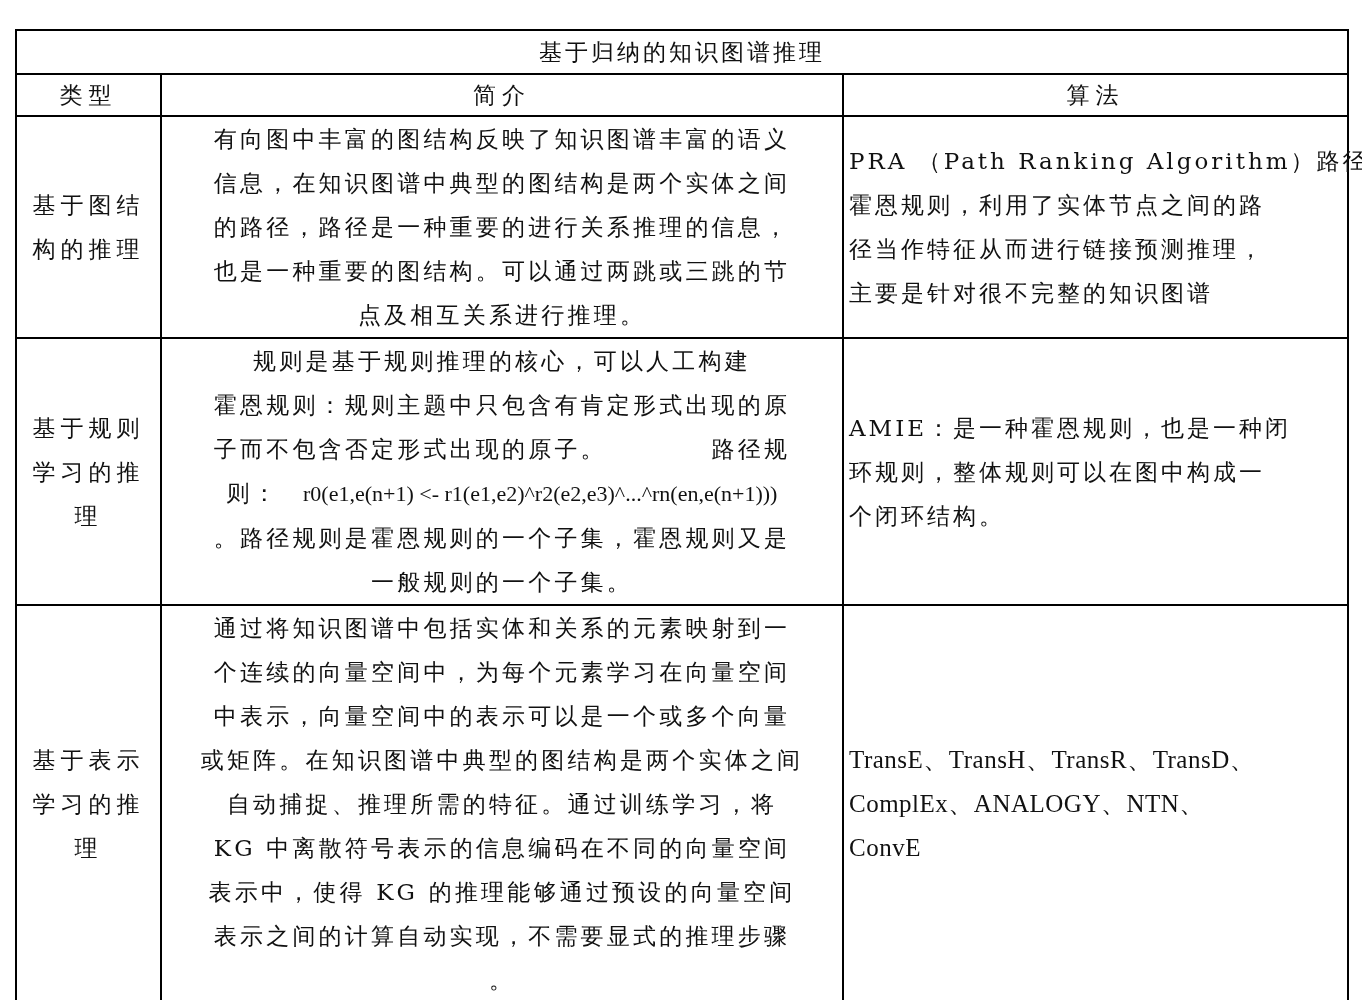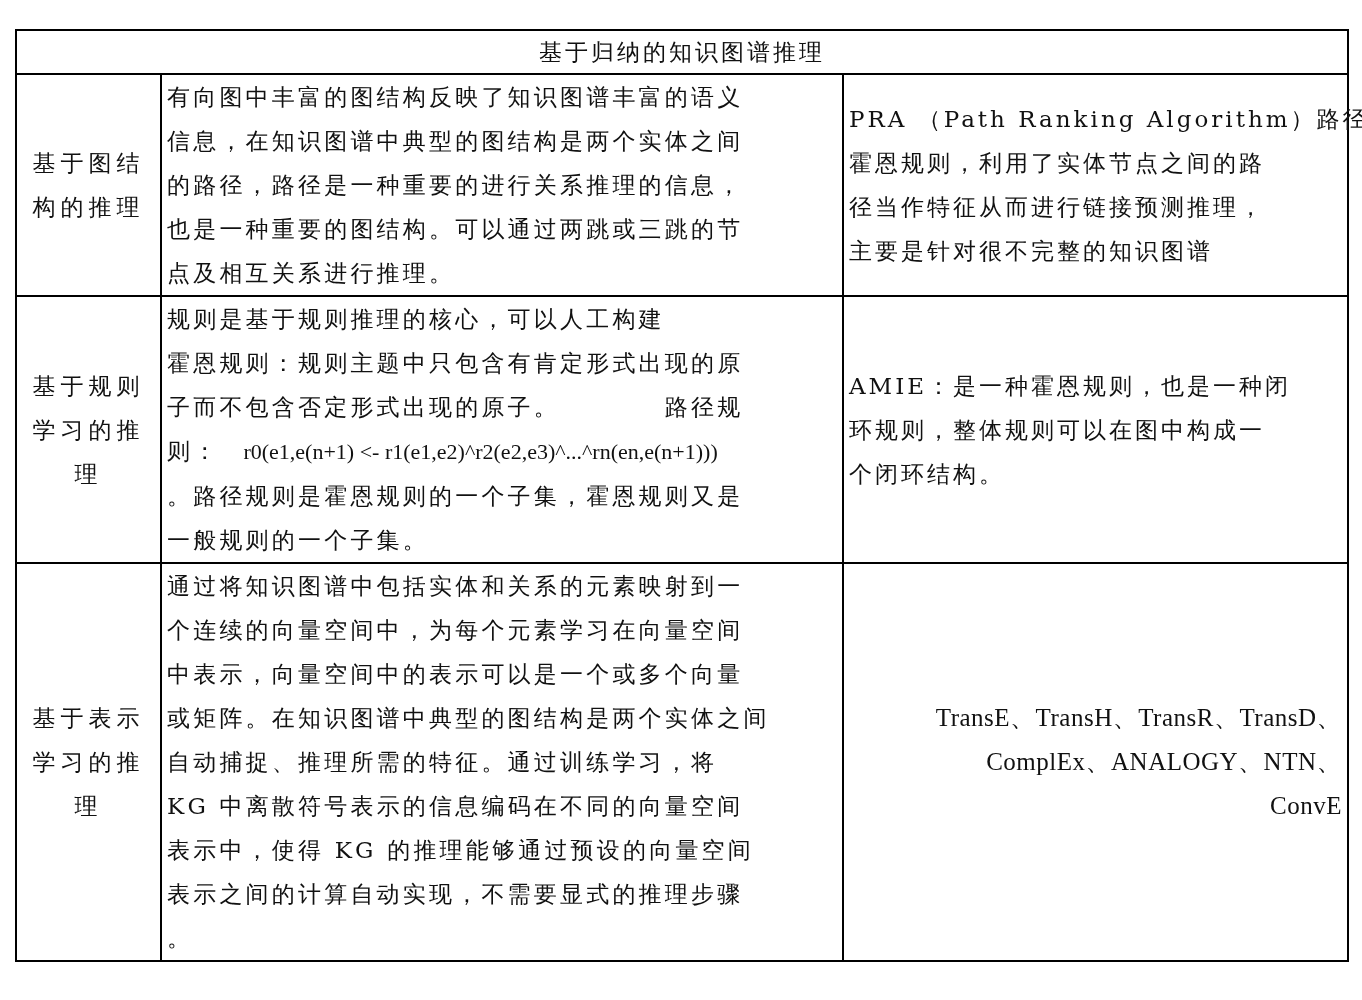--- a/index.html
+++ b/index.html
@@ -46,21 +46,21 @@
   .type-cell {
     font-size: 23px;
     line-height: 44px;
     letter-spacing: 5px;
     text-align: center;
   }
   .intro-cell {
     font-size: 23px;
     line-height: 44px;
     letter-spacing: 3.2px;
-    text-align: left;
+    text-align: center;
     word-break: break-all;
   }
   .algo-cell {
     font-size: 23px;
     line-height: 44px;
     letter-spacing: 3px;
     text-align: left;
   }
   .row1 td { height: 218px; }
   .row2 td { height: 262px; }
@@ -68,36 +68,40 @@
   .formula {
     letter-spacing: 0;
     font-family: "Liberation Serif", serif;
     font-size: 22px;
     margin-left: 24px;
   }
   .latin {
     font-family: "Liberation Serif", serif;
     letter-spacing: 0.5px;
     font-size: 25px;
-    text-align: right;
   }
   .line { display: block; white-space: nowrap; }
 </style>
 </head>
 <body>
 
 <table class="kg">
   <colgroup>
     <col style="width:145px">
     <col style="width:682px">
     <col style="width:505px">
   </colgroup>
   <tbody>
       <tr class="title-row">
     <th colspan="3">基于归纳的知识图谱推理</th>
+  </tr>
+  <tr class="head-row">
+    <th>类型</th>
+    <th>简介</th>
+    <th>算法</th>
   </tr>
 
   <tr class="row1">
     <td class="type-cell">
       <span class="line">基于图结</span>
       <span class="line">构的推理</span>
     </td>
     <td class="intro-cell">
       <span class="line">有向图中丰富的图结构反映了知识图谱丰富的语义</span>
       <span class="line">信息，在知识图谱中典型的图结构是两个实体之间</span>

